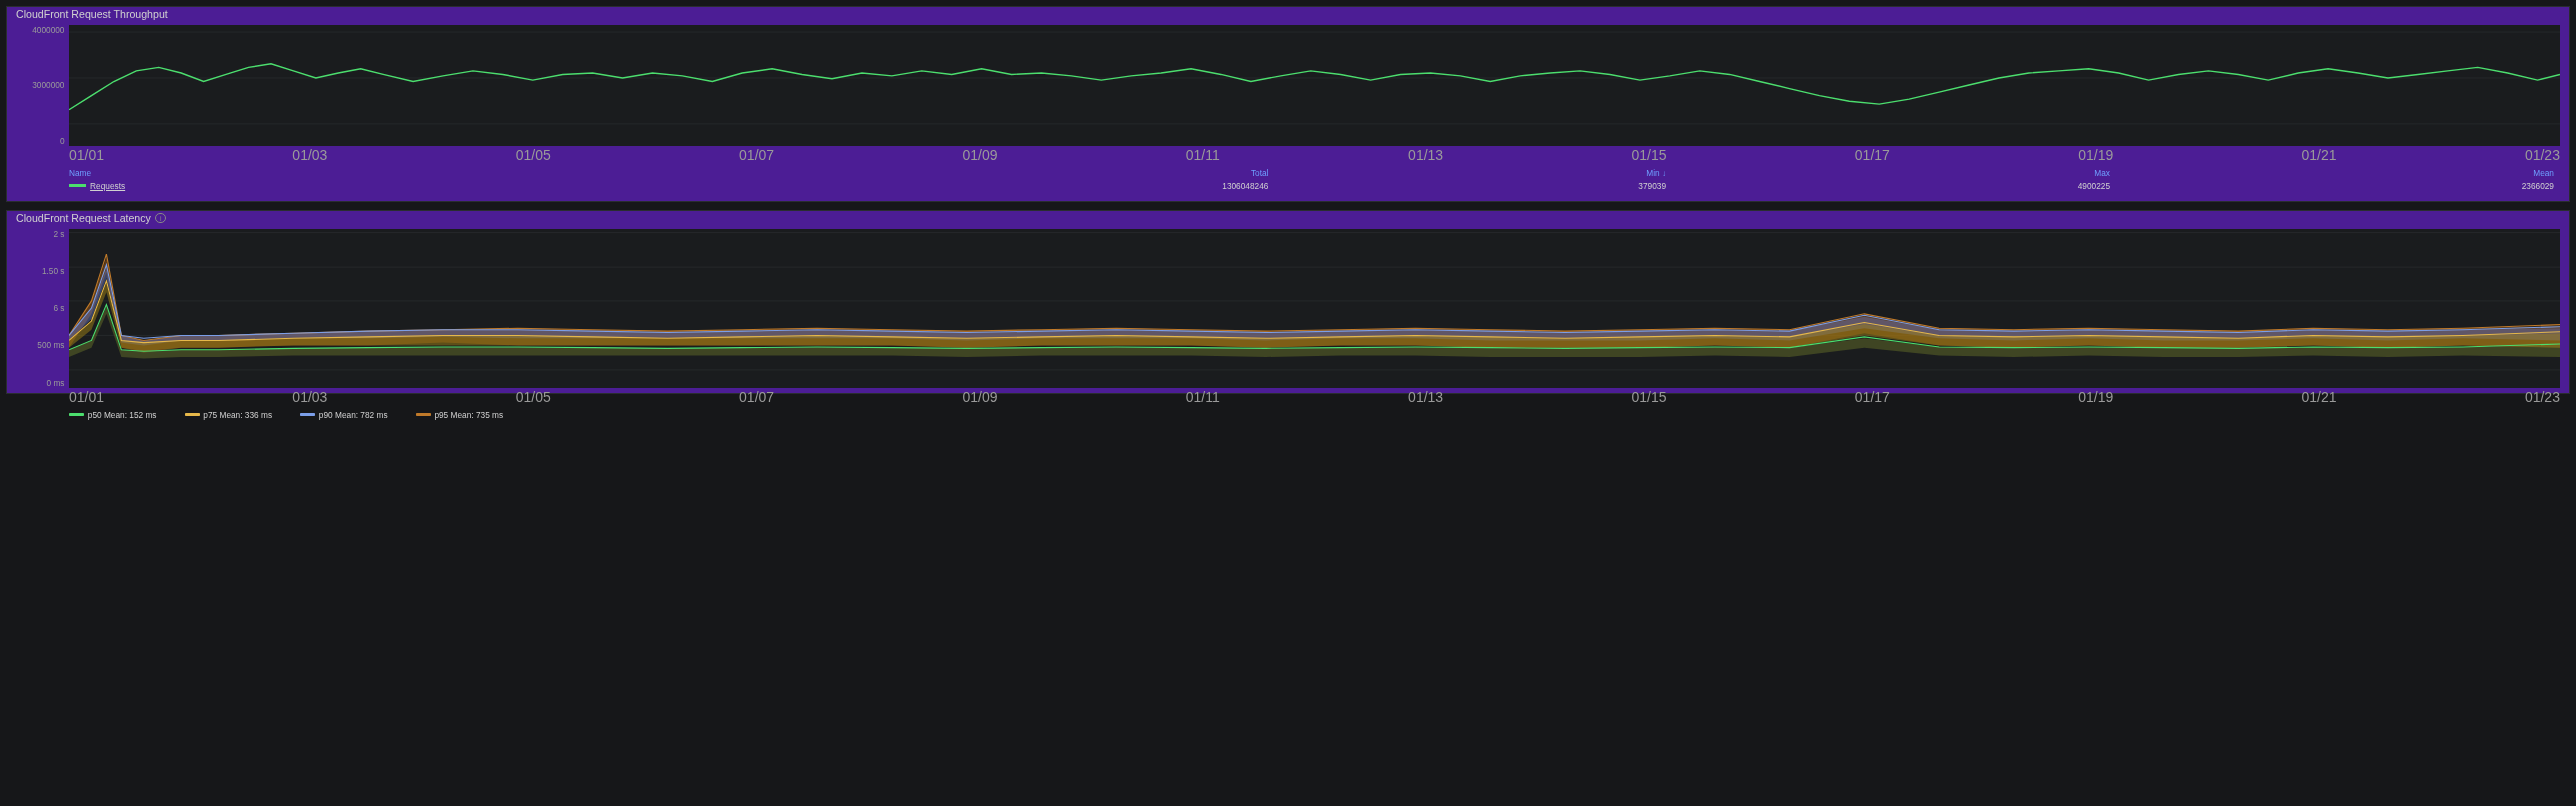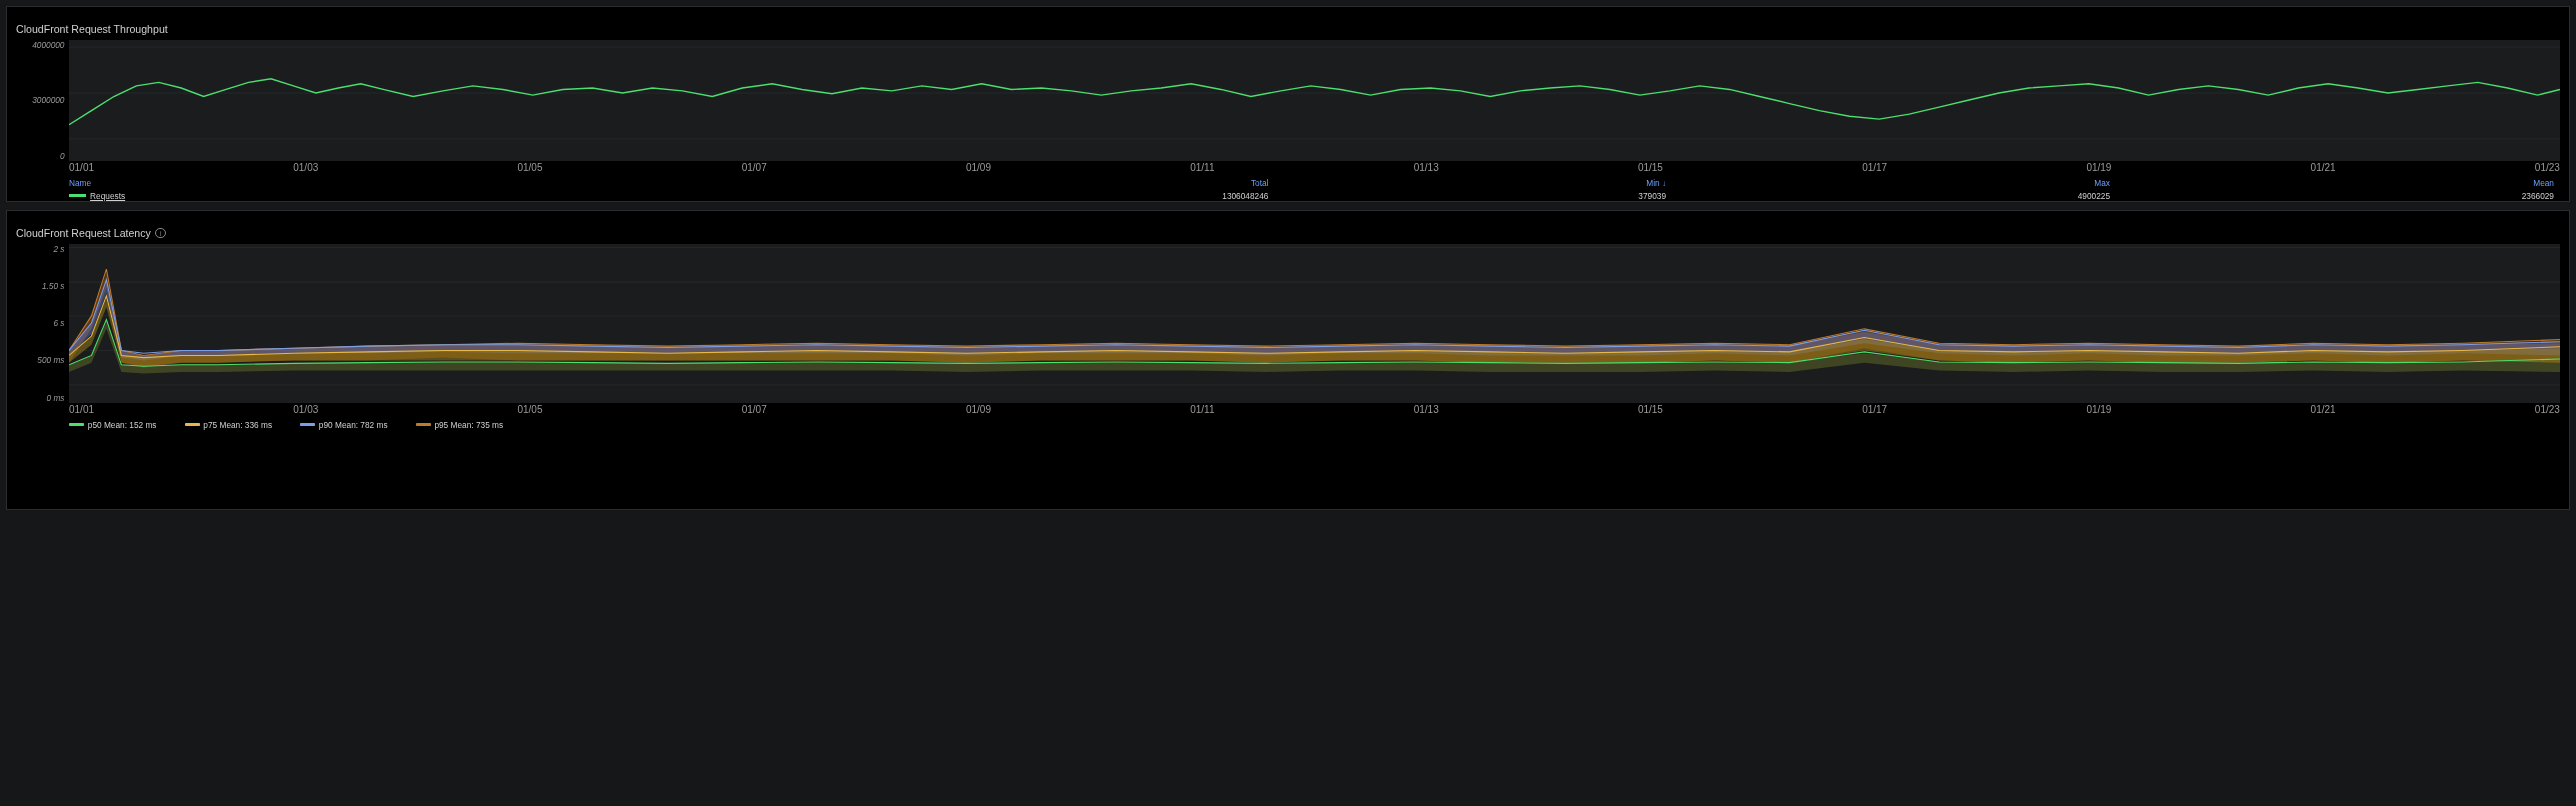--- a/index.html
+++ b/index.html
@@ -6,24 +6,24 @@
     body {
       background: #161719;
       color: #d0d0d0;
       font-family: 'Helvetica Neue', Arial, sans-serif;
       font-size: 9px;
       width: 2576px;
       height: 806px;
       overflow: hidden;
     }
     .panel {
-      background: #000000;
+      background: #4c1d95;
       border: 0.8px solid #2a2d30;
       margin: 6px;
-      padding: 16px 9px 6px 9px;
+      padding: 1px 9px 6px 9px;
       position: relative;
     }
     .panel-title {
       font-size: 10.6px;
       color: #d0d0d0;
       margin-bottom: 4.5px;
       display: flex;
       align-items: center;
       gap: 4.5px;
     }
@@ -45,32 +45,31 @@
       top: 0;
       bottom: 0;
       width: 53px;
       display: flex;
       flex-direction: column;
       justify-content: space-between;
       align-items: flex-end;
       padding-right: 4.5px;
       color: #9a9a9a;
       font-size: 8.3px;
-      font-style: italic;
     }
     .chart-area {
       margin-left: 53px;
       position: relative;
       background: #1a1c1e;
     }
     .x-axis {
       display: flex;
       justify-content: space-between;
       color: #9a9a9a;
-      font-size: 10px;
+      font-size: 14px;
       margin-left: 53px;
       padding-top: 1.5px;
     }
     .legend-table {
       width: 100%;
       border-collapse: collapse;
       margin-top: 3px;
       font-size: 8.3px;
     }
     .legend-table th {
@@ -282,21 +281,21 @@
           <td>1306048246</td>
           <td>379039</td>
           <td>4900225</td>
           <td>2366029</td>
         </tr>
       </tbody>
     </table>
   </div>
 </div>
 
-<div class="panel" style="height: 300px; margin-top: 8px;">
+<div class="panel" style="height: 184px; margin-top: 8px;">
   <div class="panel-title">
     <span>CloudFront Request Latency</span>
     <div class="info-icon">i</div>
   </div>
 
   <div style="display:flex; height: 159px; position: relative;">
 
     <div class="y-axis" style="width:53px; font-size:8.3px;text-align:center;">
       <span>2 s</span>
       <span>1.50 s</span>

